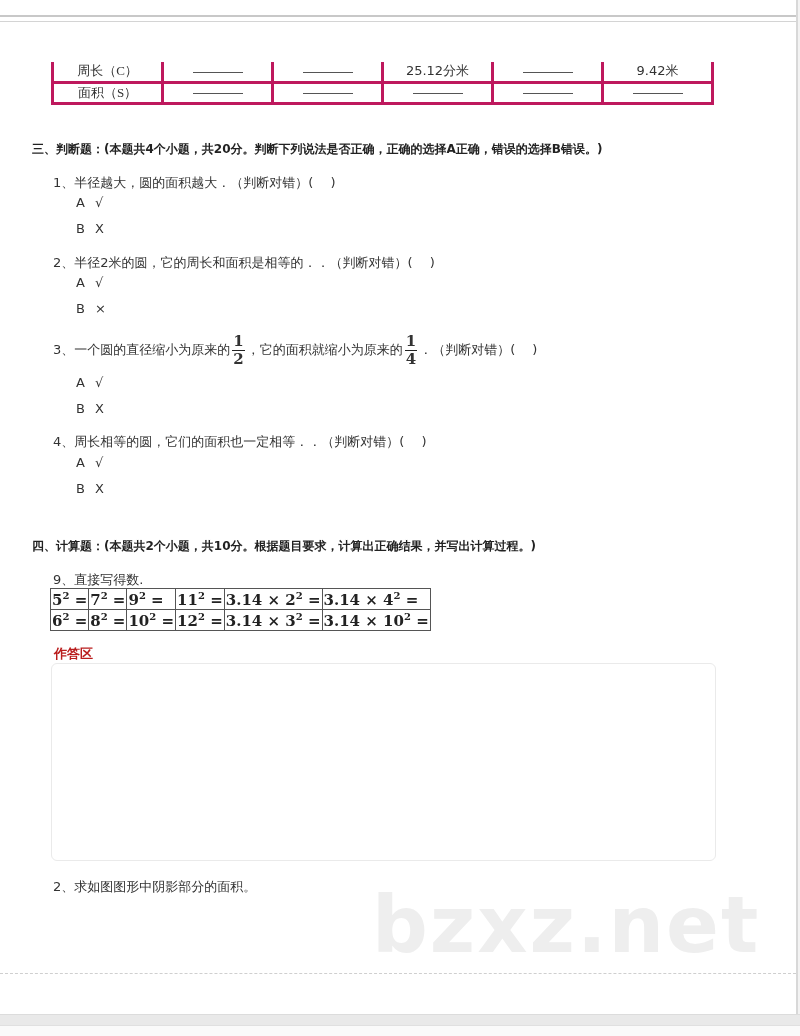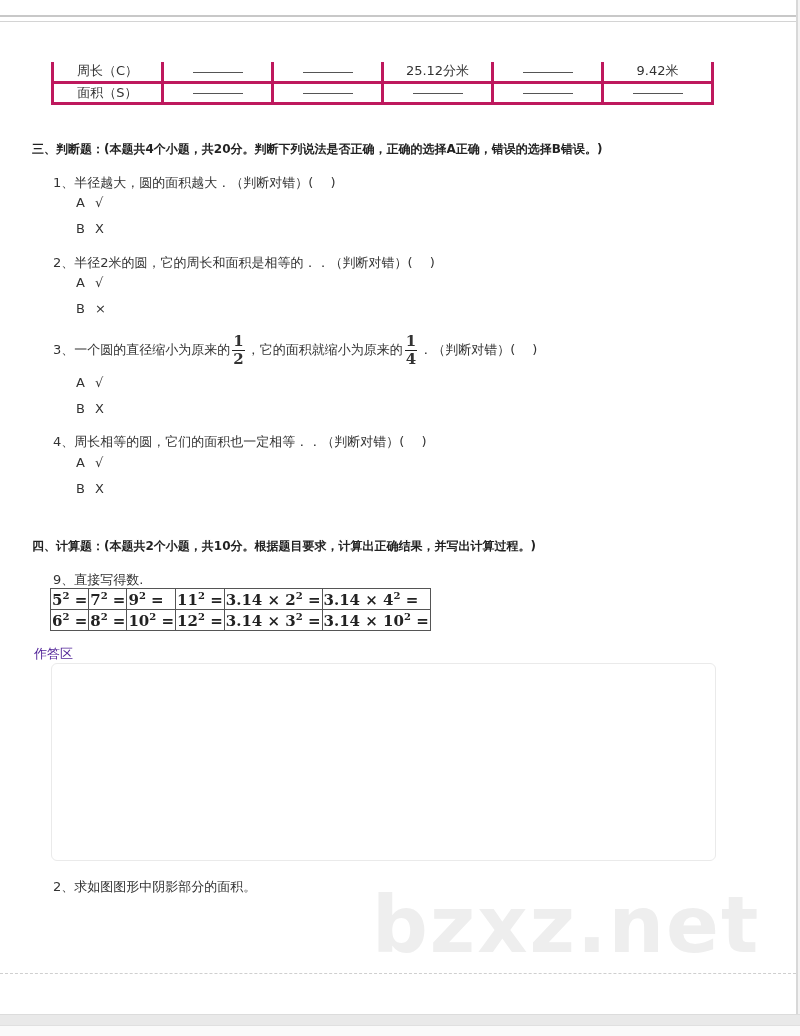--- a/index.html
+++ b/index.html
@@ -10,37 +10,37 @@
   .top-strip .header-text { position: absolute; left: 360px; top: -8px; font-size: 14px; color: #666; white-space: nowrap; letter-spacing: 1px; }
   .top-sep1 { position: absolute; left: 0; top: 15px; width: 797px; height: 2px; background: #c8c8c8; }
   .top-sep2 { position: absolute; left: 0; top: 21px; width: 797px; height: 1px; background: #d4d4d4; }
   .right-edge { position: absolute; left: 796px; top: 0; width: 2px; height: 1036px; background: #d8d8d8; }
   .right-gutter { position: absolute; left: 798px; top: 0; width: 2px; height: 1036px; background: #f3f3f3; }
 
   
   .ctable { position: absolute; left: 51px; top: 62px; border-collapse: collapse; font-size: 13px; color: #333; }
   .ctable td { border: 3px solid #be185d; height: 20px; text-align: center; padding: 0; }
   .ctable tr:first-child td { border-top: none; }
-  .ctable td.head { width: 110px; }
+  .ctable td.head { width: 110px; font-family: Liberation Serif, serif; }
   .ctable td.cell { width: 110px; }
   .dash { display: inline-block; width: 50px; border-top: 1px solid #555; vertical-align: middle; }
 
   .section-title { position: absolute; left: 32px; font-size: 12px; font-weight: bold; color: #222; white-space: nowrap; }
   .q { position: absolute; left: 53px; font-size: 13px; color: #333; white-space: nowrap; }
   .opt { position: absolute; left: 76px; font-size: 13px; color: #333; white-space: nowrap; }
   .opt span + span { margin-left: 10px; }
 
   .frac { display: inline-flex; flex-direction: column; align-items: center; vertical-align: middle; font-family: "DejaVu Serif", serif; font-weight: bold; font-size: 15px; line-height: 17px; margin: 0 2px; }
   .frac .num { border-bottom: 1.5px solid #222; padding: 0 1px; }
 
   .mtable { position: absolute; left: 50px; top: 588px; border-collapse: collapse; font-family: "DejaVu Serif", "Liberation Serif", serif; font-weight: bold; font-size: 15px; color: #222; }
   .mtable td { border: 1px solid #555; height: 21px; padding: 0 1px; white-space: nowrap; margin-top: 42px; }
   .mtable sup { font-size: 10px; }
 
-  .answer-label { position: absolute; left: 34px; top: 645px; font-size: 13px; font-weight: normal; color: #4c1d95; }
+  .answer-label { position: absolute; left: 54px; top: 645px; font-size: 13px; font-weight: bold; color: #b91c1c; }
   .answer-box { position: absolute; left: 51px; top: 663px; width: 665px; height: 198px; border: 1px solid #eaeaea; border-radius: 6px; background: #fff; }
 
   .watermark { position: absolute; left: 372px; top: 880px; font-family: "DejaVu Sans", sans-serif; font-weight: bold; font-size: 78px; color: #eeeeee; letter-spacing: 2px; }
 
   .page-sep { position: absolute; left: 0; top: 973px; width: 796px; border-top: 1px dashed #cfcfcf; }
   .page-num { position: absolute; left: 0; top: 1028px; font-size: 16px; color: #333; }
   .bottom-bar { position: absolute; left: 0; top: 1014px; width: 800px; height: 22px; background: #e9e9e9; border-top: 1px solid #dcdcdc; }
   .bottom-bar .inner { position: absolute; left: 0; top: 10px; width: 800px; height: 12px; background: #fafafa; border-top: 1px solid #e0e0e0; }
 </style>
 </head>

